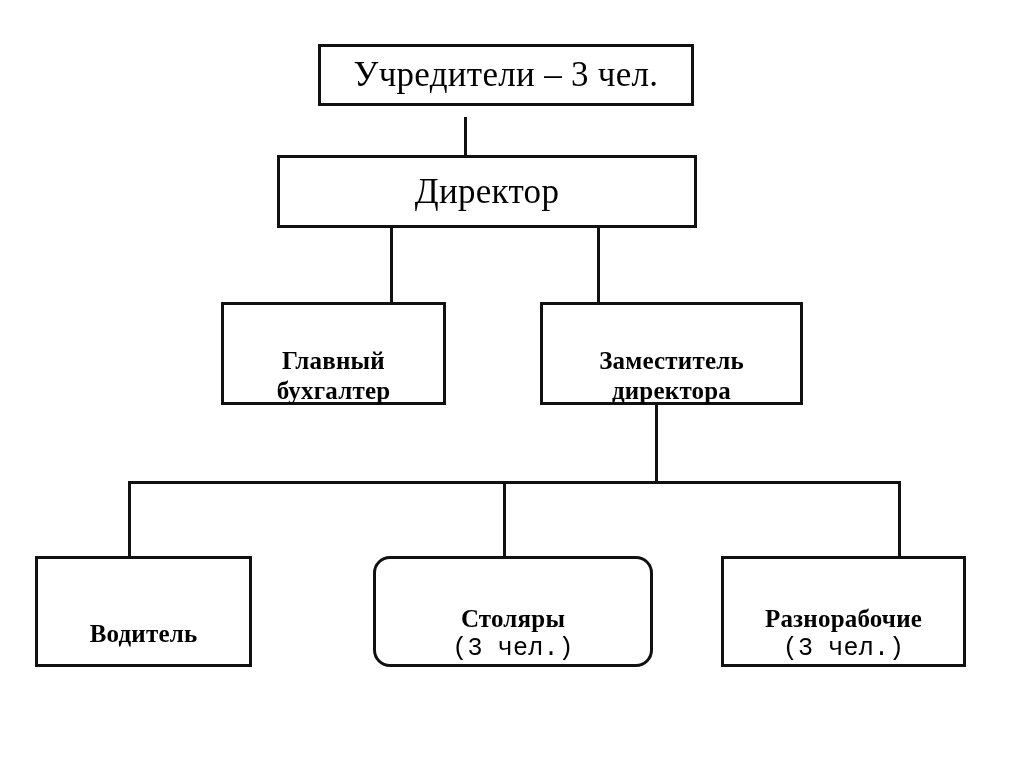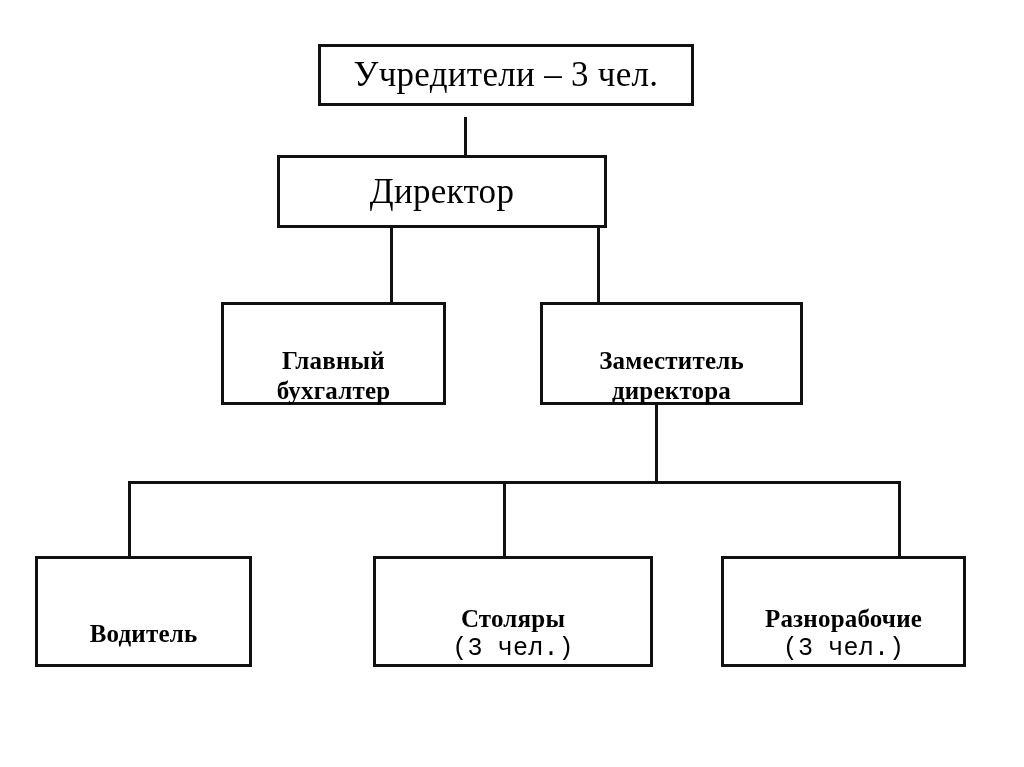--- a/index.html
+++ b/index.html
@@ -85,39 +85,39 @@
   <div class="connector v" style="left:128px; top:481px; height:75px;"></div>
 
   <div class="connector v" style="left:503px; top:481px; height:75px;"></div>
 
   <div class="connector v" style="left:898px; top:481px; height:75px;"></div>
 
   <div class="node-box n-founders" style="left:277px; top:44px; width:376px; height:62px;margin-left:41px;">
     <span class="node-label weight-regular">Учредители – 3 чел.</span>
   </div>
 
-  <div class="node-box n-director" style="left:277px; top:155px; width:330px; height:73px;">
+  <div class="node-box n-director" style="left:277px; top:155px; width:420px; height:73px;">
     <span class="node-label weight-regular">Директор</span>
   </div>
 
   <div class="node-box n-accountant" style="left:221px; top:302px; width:225px; height:103px;">
     <span class="node-label weight-bold">Главный
 бухгалтер</span>
   </div>
 
   <div class="node-box n-driver" style="left:35px; top:556px; width:217px; height:111px;">
     <span class="node-label weight-bold">Водитель</span>
   </div>
 
   <div class="node-box n-deputy" style="left:540px; top:302px; width:263px; height:103px;">
     <span class="node-label weight-bold">Заместитель
 директора</span>
   </div>
 
-  <div class="node-box n-carpenters" style="left:373px; top:556px; width:280px; height:111px;">
+  <div class="node-box n-carpenters" style="left:373px; top:556px; width:280px; height:111px;border-radius:17px;">
     <span class="node-label weight-bold">Столяры</span>
     <span class="node-sub">(3 чел.)</span>
   </div>
 
   <div class="node-box n-laborers" style="left:721px; top:556px; width:245px; height:111px;">
     <span class="node-label weight-bold">Разнорабочие</span>
     <span class="node-sub">(3 чел.)</span>
   </div>
 
 </div>

